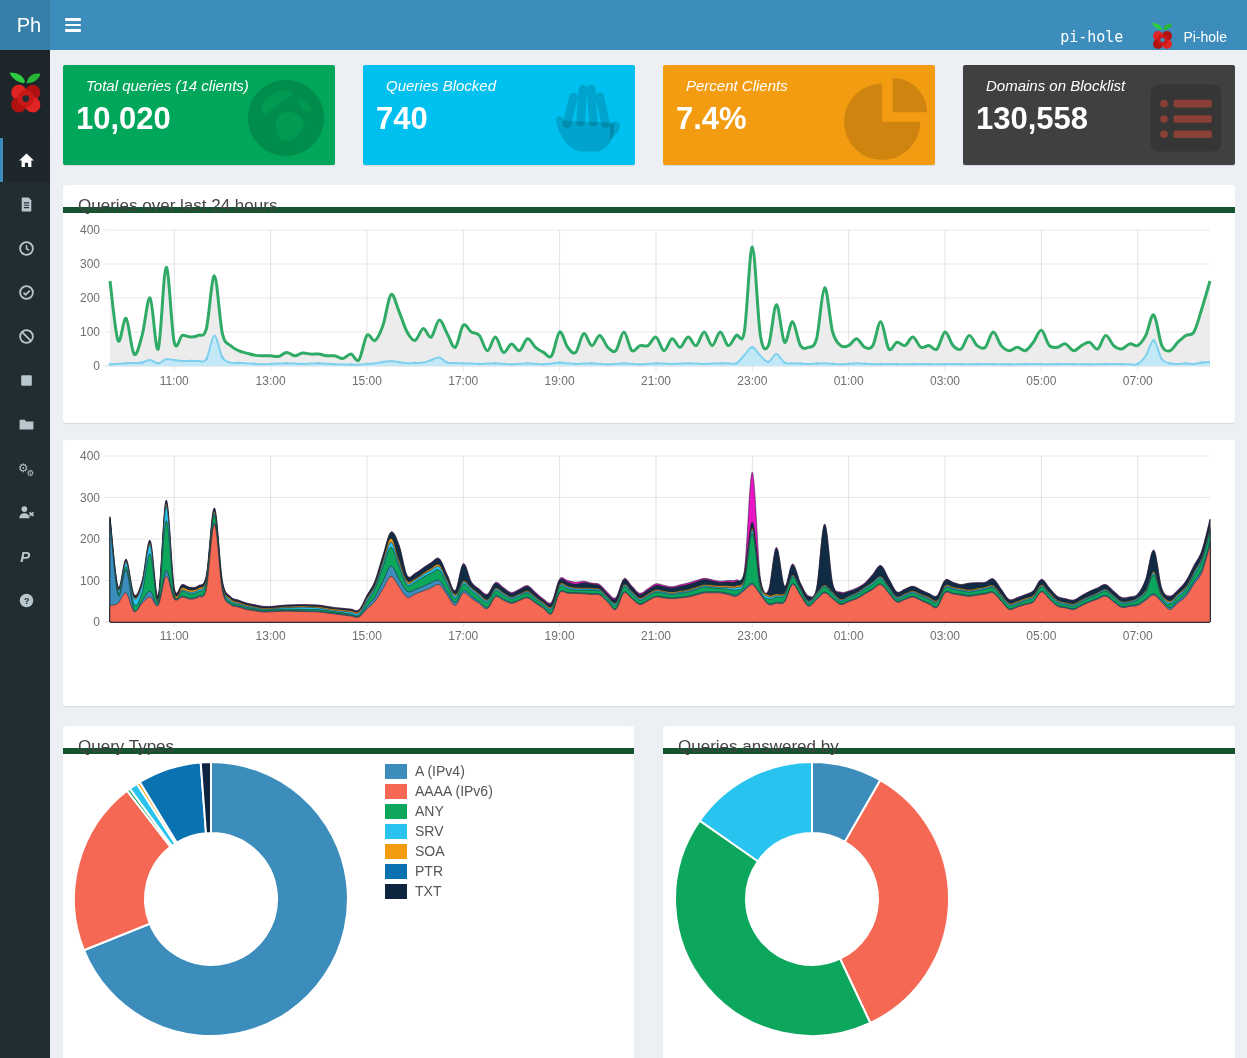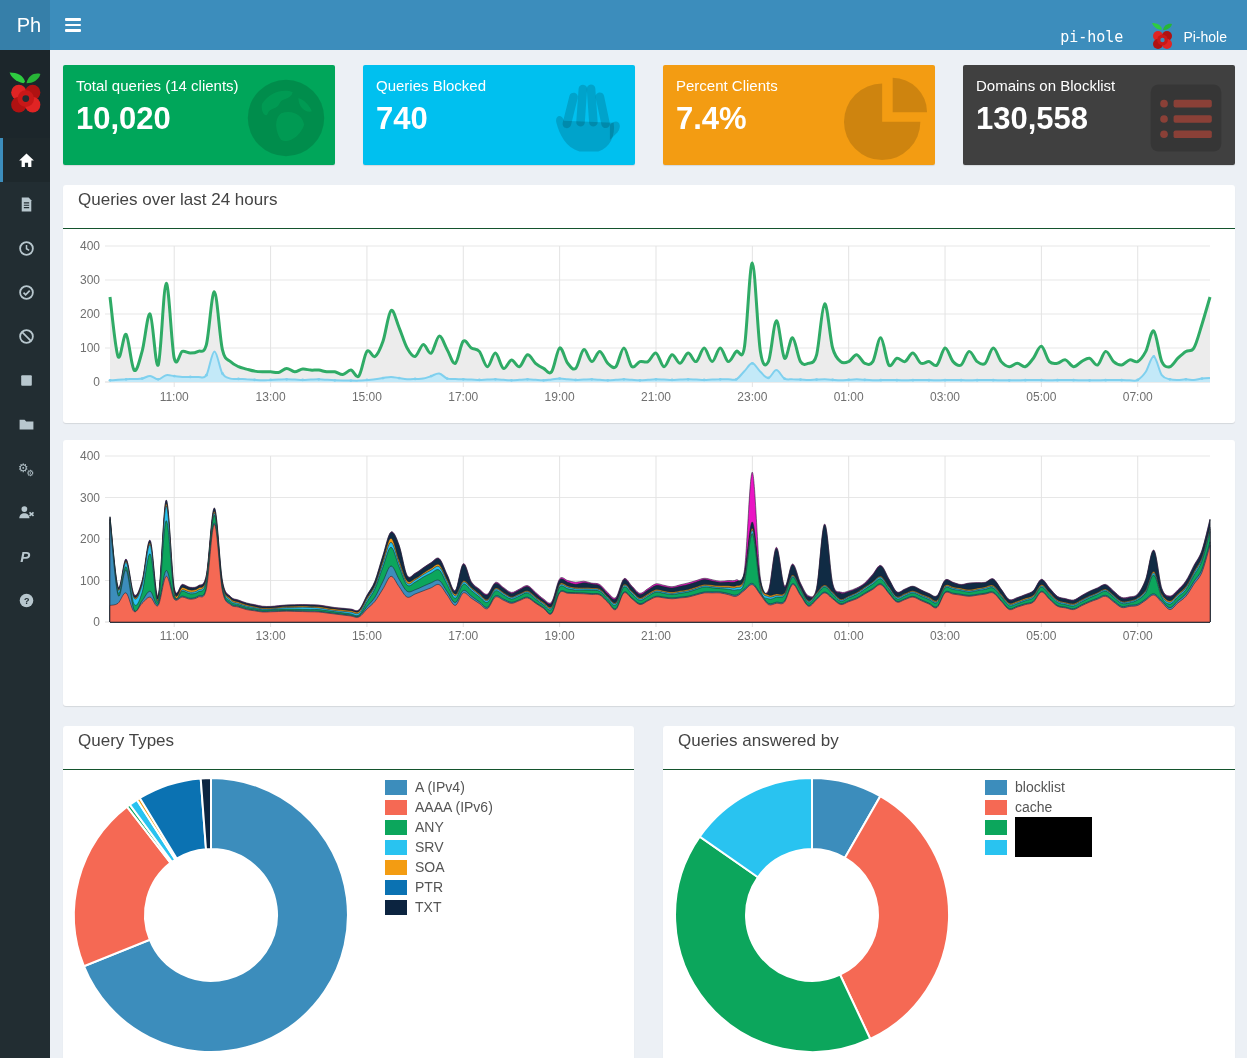--- a/index.html
+++ b/index.html
@@ -23,26 +23,26 @@
   .side-menu { list-style:none; }
   .side-item { height:44px; display:flex; align-items:center; justify-content:center;
     color:#b8c7ce; cursor:pointer; border-left:3px solid transparent; }
   .side-item.active { background:#1e282c; border-left-color:#3c8dbc; color:#ffffff; }
   .side-item svg { display:block; }
   
   .content { position:absolute; left:50px; top:50px; width:1197px; height:1008px; }
   
   .card { position:absolute; top:15px; height:100px; border-radius:2px; color:#fff; overflow:hidden;
     box-shadow:0 1px 1px rgba(0,0,0,0.1); }
-  .card .label { position:absolute; left:13px; top:12px; font-size:15px; }
+  .card .label { position:absolute; left:23px; top:12px; font-size:15px;font-style:italic; }
   .card .value { position:absolute; left:13px; top:36px; font-size:31px; font-weight:bold; }
   .card .bigicon { position:absolute; right:6px; top:10px; }
   
   .panel { position:absolute; background:#fff; border-radius:3px; box-shadow:0 1px 1px rgba(0,0,0,0.1); }
-  .panel-header { height:44px; padding:5px 15px; border-bottom:1px solid #14532d; }
+  .panel-header { height:28px; padding:11px 15px; border-bottom:6px solid #14532d; }
   .panel-title { font-size:17px; color:#444; font-weight:normal; }
   .panel-body { position:relative; }
   
   .legend { position:absolute; list-style:none; }
   .legend li { display:flex; align-items:center; margin-bottom:4px; height:16px; }
   .legend .swatch { width:22px; height:15px; margin-right:8px; flex:0 0 auto; }
   .legend .lbl { font-size:14px; color:#555; }
   .legend .lbl.redacted { display:block; width:77px; height:20px; background:#000; margin:-2px 0; }
   text { font-family:"Liberation Sans", sans-serif; }
 </style>
@@ -417,33 +417,15 @@
     <div class="panel-header">
         <h3 class="panel-title">Queries answered by</h3>
       </div>
     <div class="panel-body">
       <svg id="donut-answered-by" width="572" height="376">
           <path d="M149.0,8.0 A137,137 0 0 1 217.3,26.2 L181.9,87.8 A66,66 0 0 0 149.0,79.0 Z" fill="#3c8dbc" stroke="#ffffff" stroke-width="2"></path>
           <path d="M217.3,26.2 A137,137 0 0 1 207.3,269.0 L177.1,204.7 A66,66 0 0 0 181.9,87.8 Z" fill="#f56954" stroke="#ffffff" stroke-width="2"></path>
           <path d="M207.3,269.0 A137,137 0 0 1 36.7,66.6 L94.9,107.2 A66,66 0 0 0 177.1,204.7 Z" fill="#0ca65c" stroke="#ffffff" stroke-width="2"></path>
           <path d="M36.7,66.6 A137,137 0 0 1 149.0,8.0 L149.0,79.0 A66,66 0 0 0 94.9,107.2 Z" fill="#29c3f0" stroke="#ffffff" stroke-width="2"></path>
         </svg>
-      <ul class="legend" id="legend-answered-by" style="left:322px; top:9px;">
-          <li>
-            <span class="swatch" style="background:#3c8dbc"></span>
-            <span class="lbl">blocklist</span>
-          </li>
-          <li>
-            <span class="swatch" style="background:#f56954"></span>
-            <span class="lbl">cache</span>
-          </li>
-          <li>
-            <span class="swatch" style="background:#0ca65c"></span>
-            <span class="lbl redacted"></span>
-          </li>
-          <li>
-            <span class="swatch" style="background:#29c3f0"></span>
-            <span class="lbl redacted"></span>
-          </li>
-        </ul>
     </div>
   </section>
 </main>
 
 </body></html>

